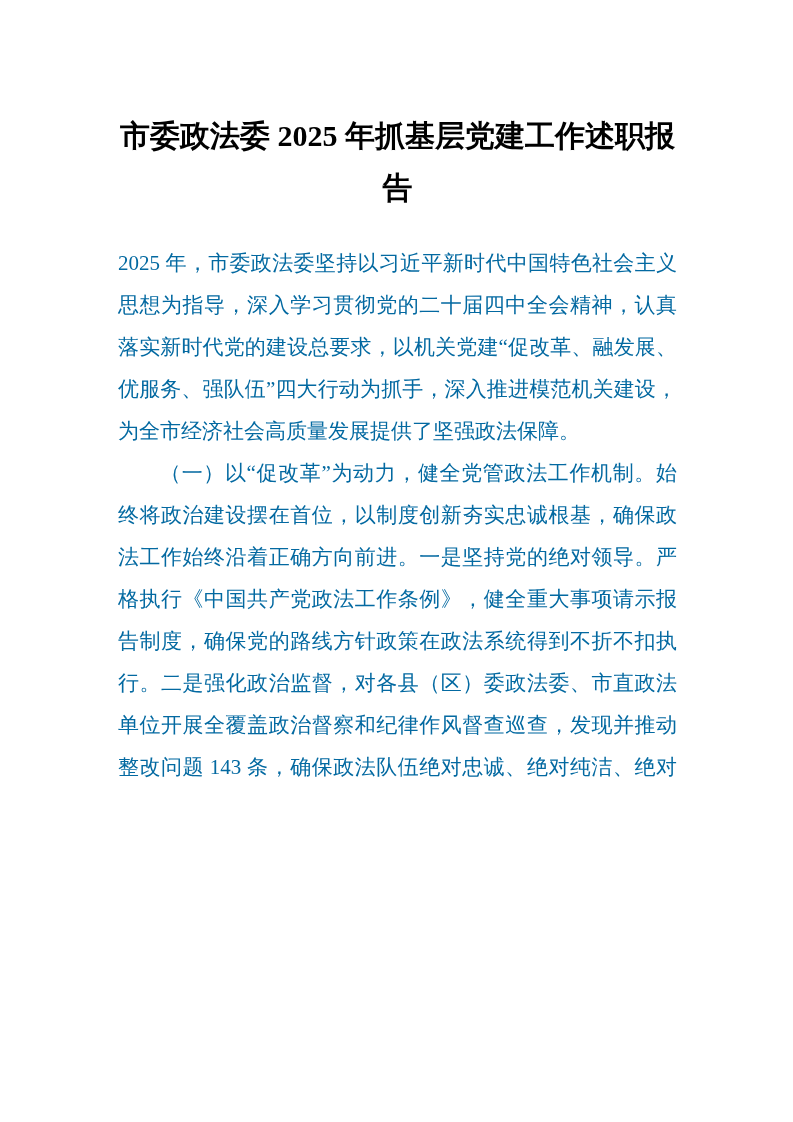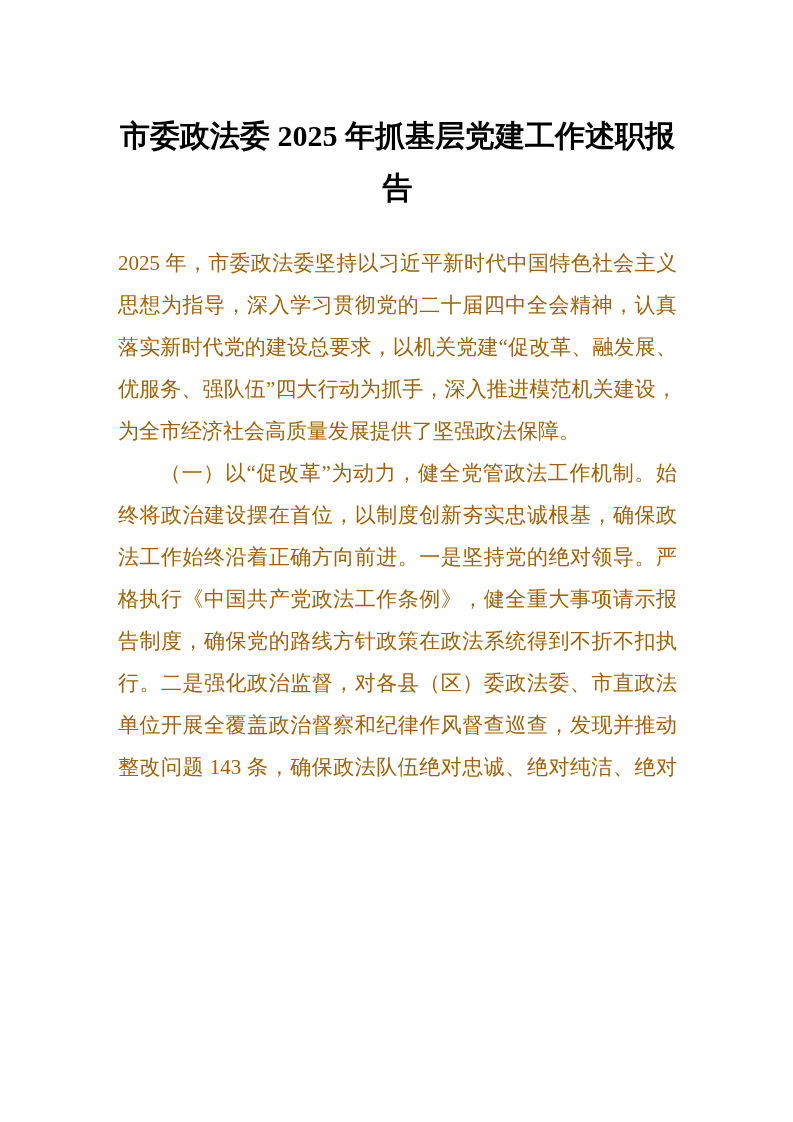--- a/index.html
+++ b/index.html
@@ -24,21 +24,21 @@
     font-size: 30px;
     font-weight: 700;
     line-height: 52px;
     text-align: center;
     color: #000000;
   }
   .doc-body {
     font-size: 21px;
     line-height: 42px;
     text-align: justify;
-    color: #a16207;
+    color: #0369a1;
   }
   .para {
     margin: 0;
     text-indent: 2em;
   }
   .para.no-indent {
     text-indent: 0;
   }
 </style>
 </head>

